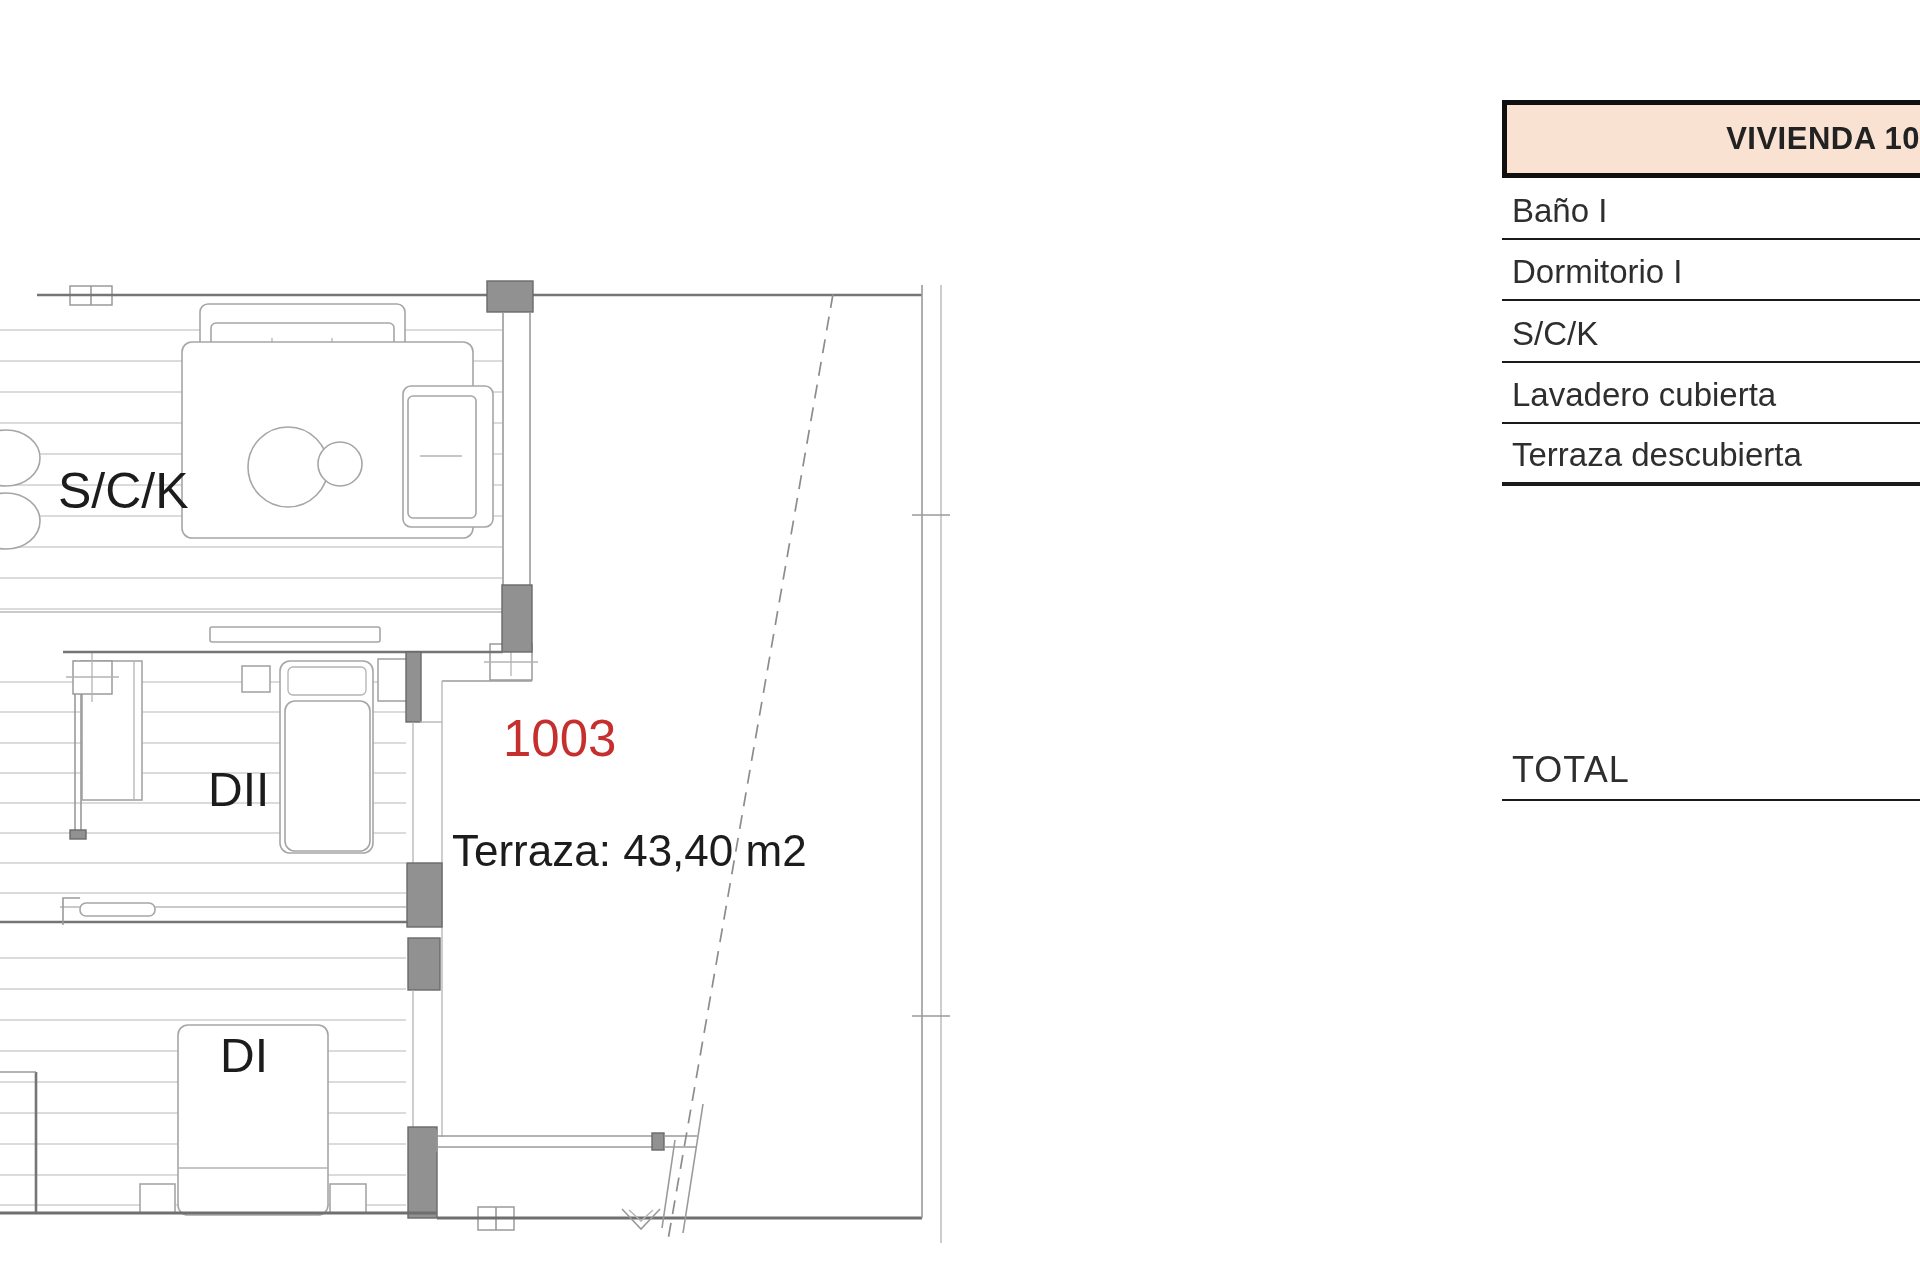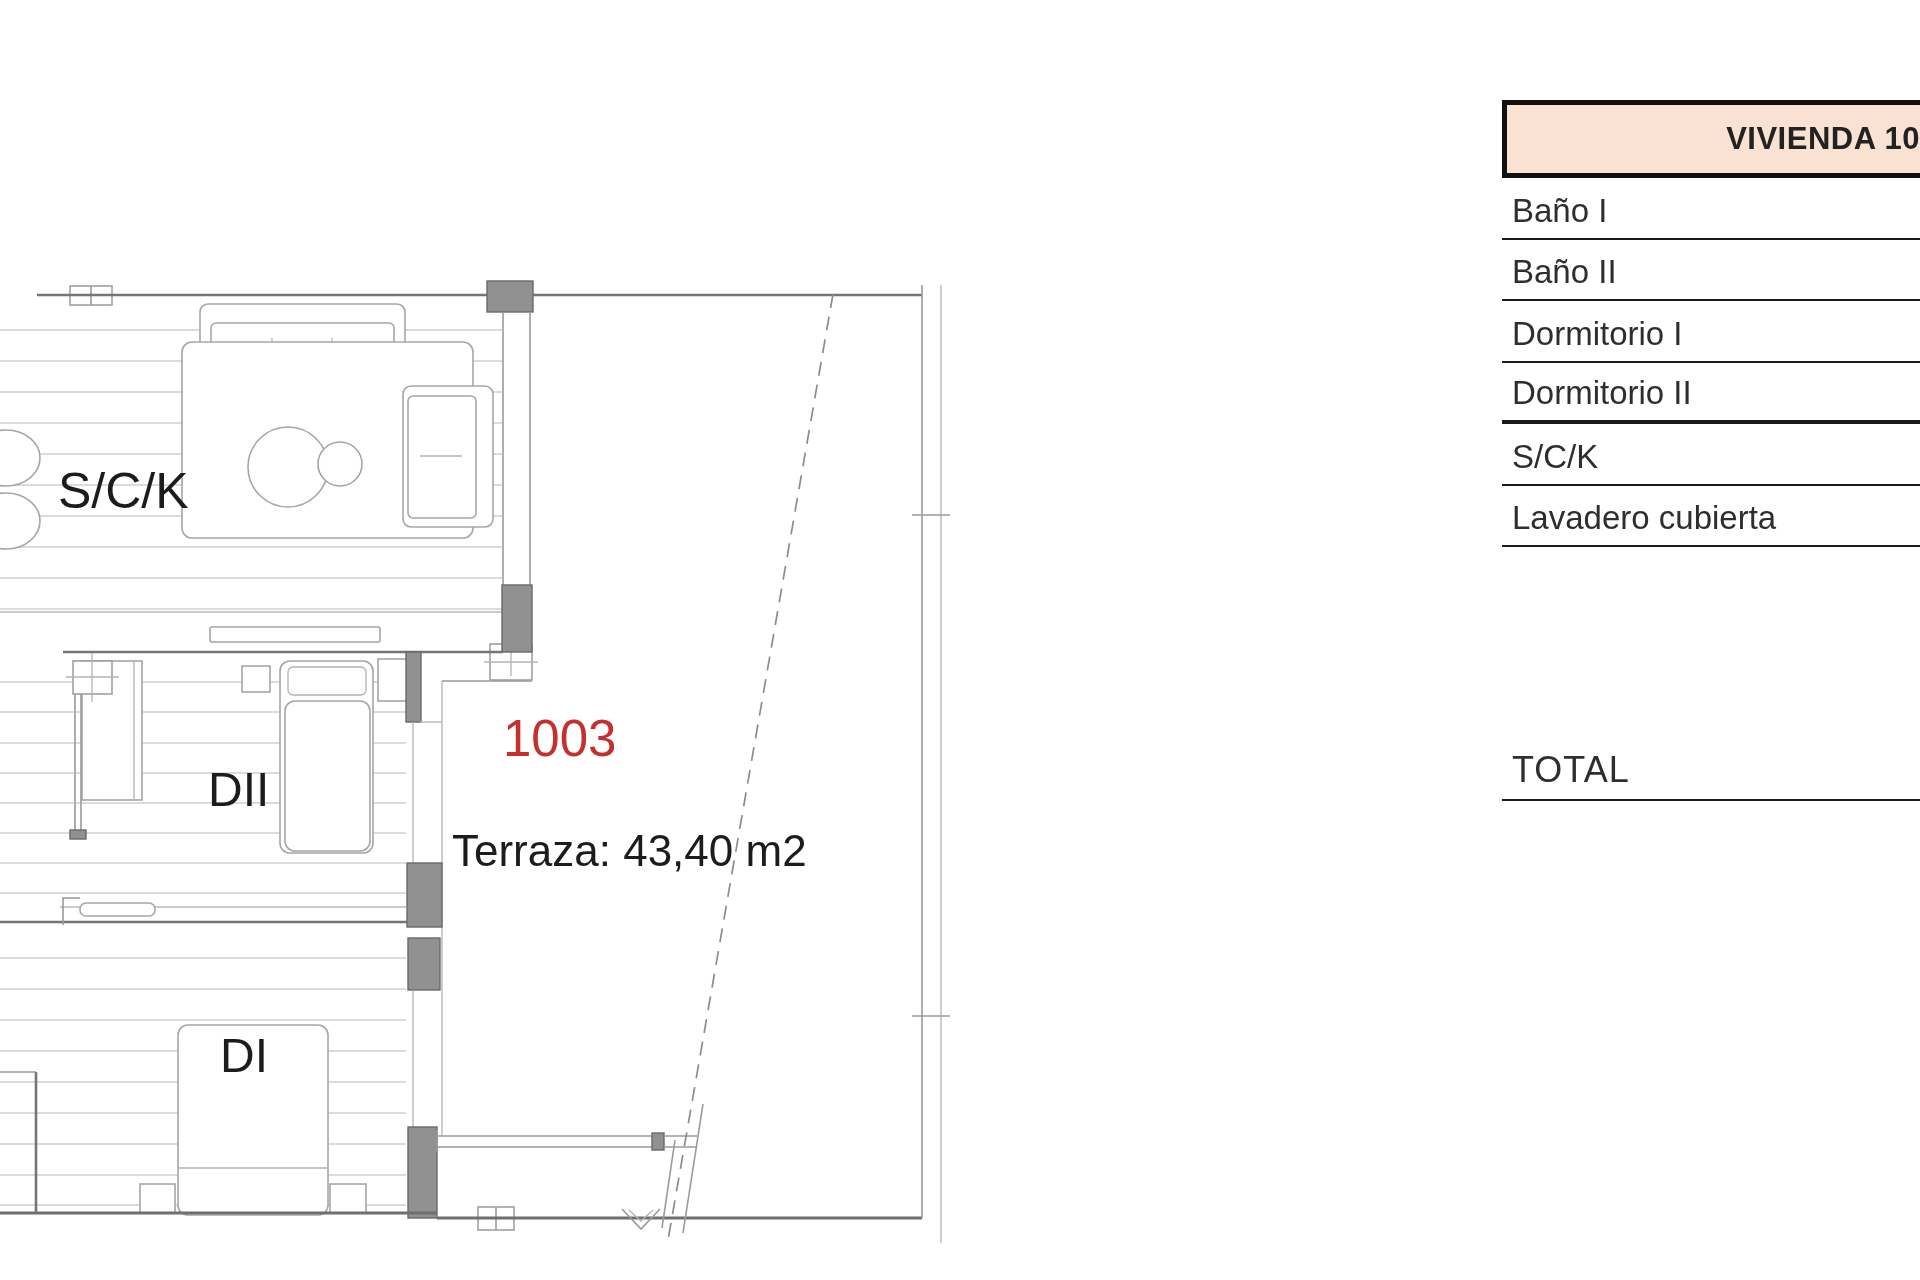--- a/index.html
+++ b/index.html
@@ -198,33 +198,30 @@
 
   <div class="area-table">
     <div class="vivienda-header" id="vivienda-header" style="background: rgb(249, 226, 210);">
       <span>VIVIENDA 10</span>
     </div>
     <div class="trows" id="trows">
       <div class="trow">
         <span>Baño I</span>
       </div>
         <div class="trow">
-        <span>Baño II</span>
-      </div>
-        <div class="trow">
         <span>Dormitorio I</span>
-      </div>
-        <div class="trow thick">
-        <span>Dormitorio II</span>
       </div>
         <div class="trow">
         <span>S/C/K</span>
       </div>
         <div class="trow">
         <span>Lavadero cubierta</span>
+      </div>
+        <div class="trow thick">
+        <span>Terraza descubierta</span>
       </div>
     </div>
     <div class="trow-total">
       <span>TOTAL</span>
     </div>
   </div>
 
 </div>
 
 </body></html>

